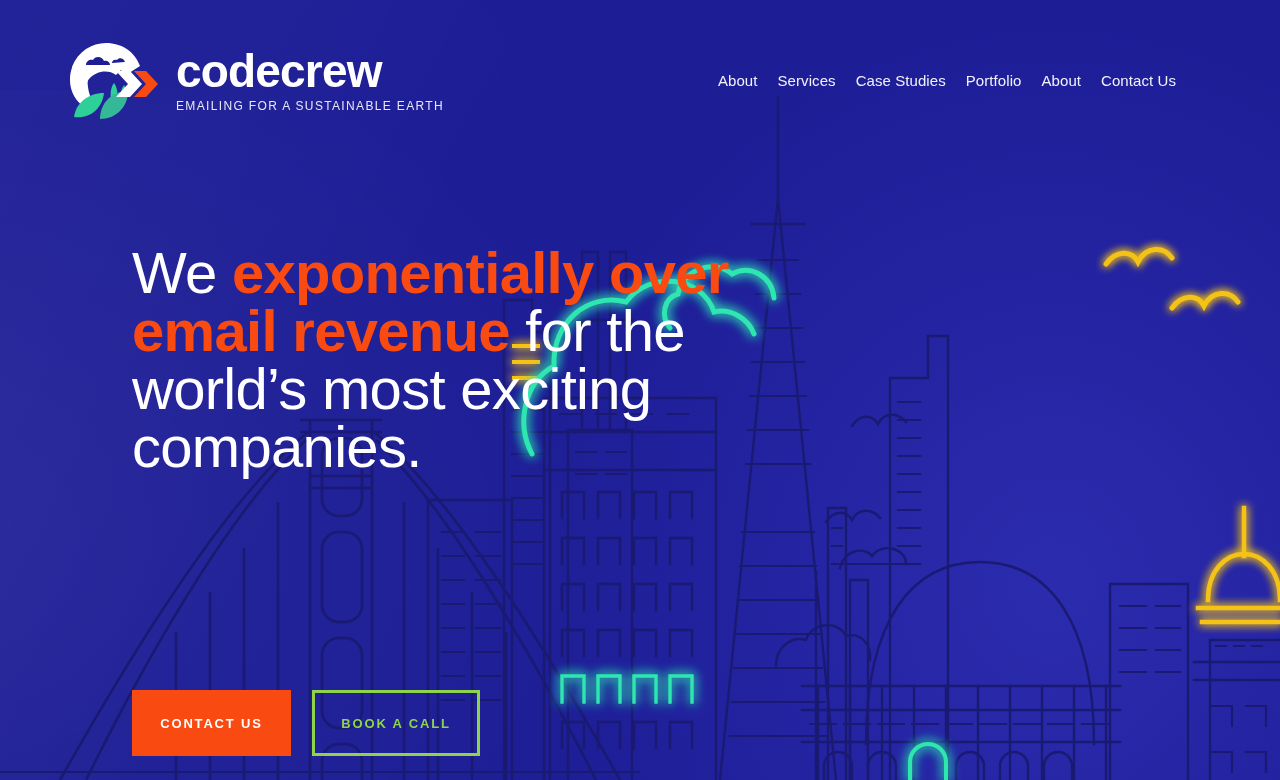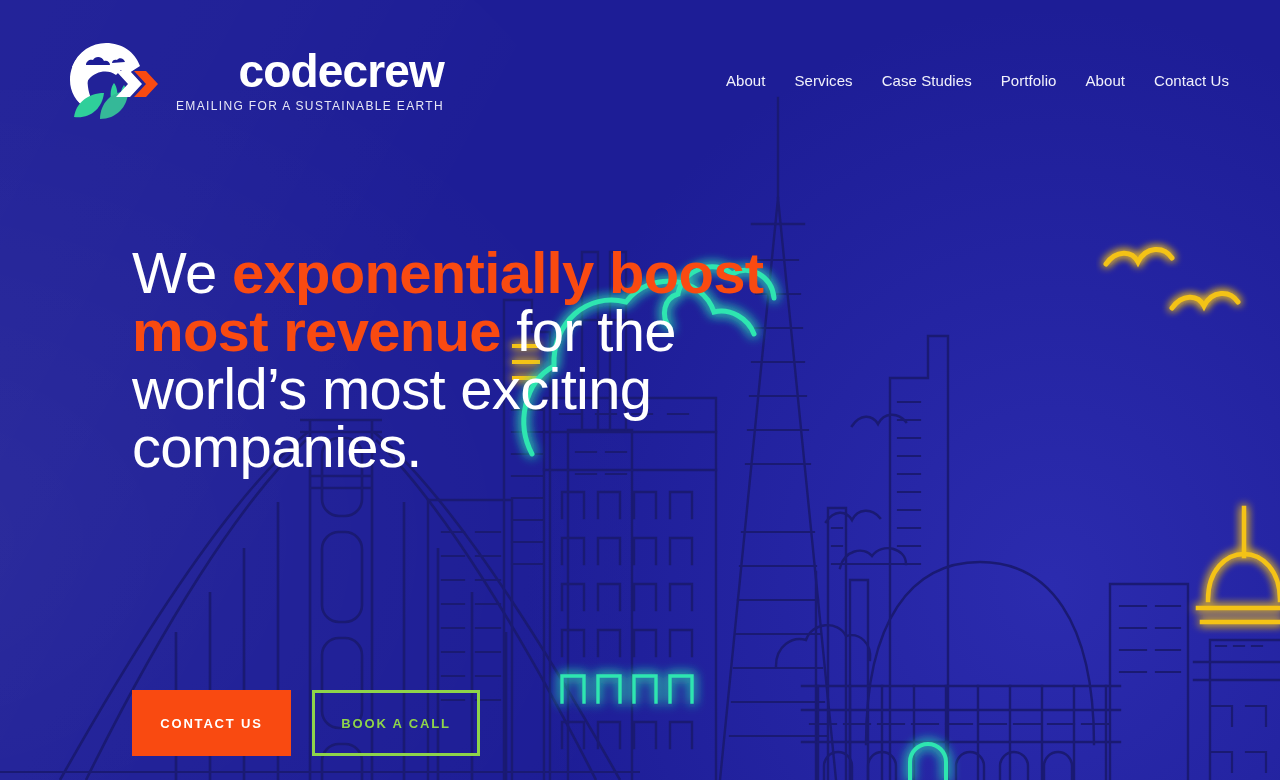--- a/index.html
+++ b/index.html
@@ -33,37 +33,36 @@
   .bg-wash-3{
     position:absolute; right:0; top:0; width:760px; height:780px;
     background:radial-gradient(ellipse at 70% 75%, rgba(70,70,220,0.35) 0%, rgba(29,29,150,0) 70%);
     pointer-events:none;
   }
 
   
   header{
     position:absolute; left:0; top:0; width:1280px; height:160px;
     display:flex; align-items:center;
-    padding:0 51px 0 60px;
+    padding:0 104px 0 60px;
     z-index:40;
-    text-align:right;
   }
   .brand{ display:flex; align-items:center; gap:14px; text-decoration:none; }
   .brand-mark{ width:102px; height:82px; display:block; flex:0 0 auto; }
   .brand-text{ display:flex; flex-direction:column; justify-content:center; margin-top:2px;}
   .wordmark{
     font-size:46px; line-height:0.96; font-weight:700;
     color:#ffffff; letter-spacing:-0.018em;
   }
   .tagline{
     margin-top:6px;
     font-size:12px; letter-spacing:0.112em; color:#e7e7f6; font-weight:400;
     white-space:nowrap;
   }
-  nav{ margin-left:auto; display:flex; align-items:center; gap:9px; }
+  nav{ margin-left:auto; display:flex; align-items:center; gap:0; }
   nav a{
     color:#f1f1fb; font-size:15px; text-decoration:none;
     padding:6px 10px; white-space:nowrap; letter-spacing:0.005em;
   }
   nav a:last-child{ padding-right:0; }
 
   
   .hero{
     position:absolute; left:132px; top:244px; width:700px; z-index:30;
   }
@@ -382,21 +381,21 @@
       <a href="#">About</a>
       <a href="#">Services</a>
       <a href="#">Case Studies</a>
       <a href="#">Portfolio</a>
       <a href="#">About</a>
       <a href="#">Contact Us</a>
     </nav>
   </header>
 
   <div class="hero">
-    <h1><span>We </span><span class="hl">exponentially boost most revenue</span><span> for the world’s most exciting companies.</span></h1>
+    <h1><span>We </span><span class="hl">exponentially over email revenue</span><span> for the world’s most exciting companies.</span></h1>
 
   </div>
 
   <div class="cta-row">
     <a class="btn btn-primary" href="#">CONTACT US</a>
     <a class="btn btn-ghost" href="#">BOOK A CALL</a>
   </div>
 
 </div>
 

